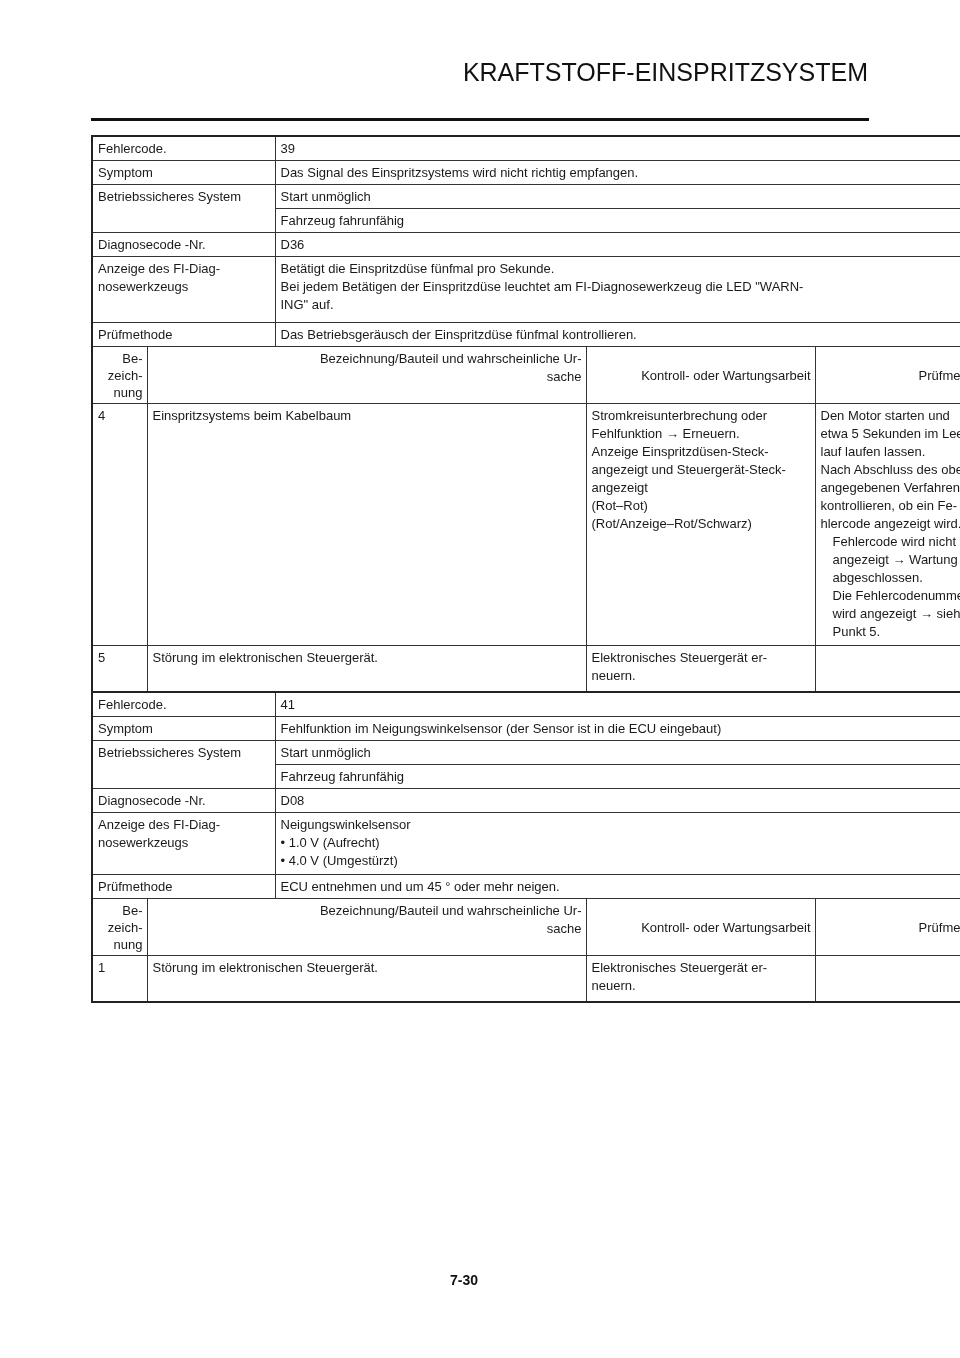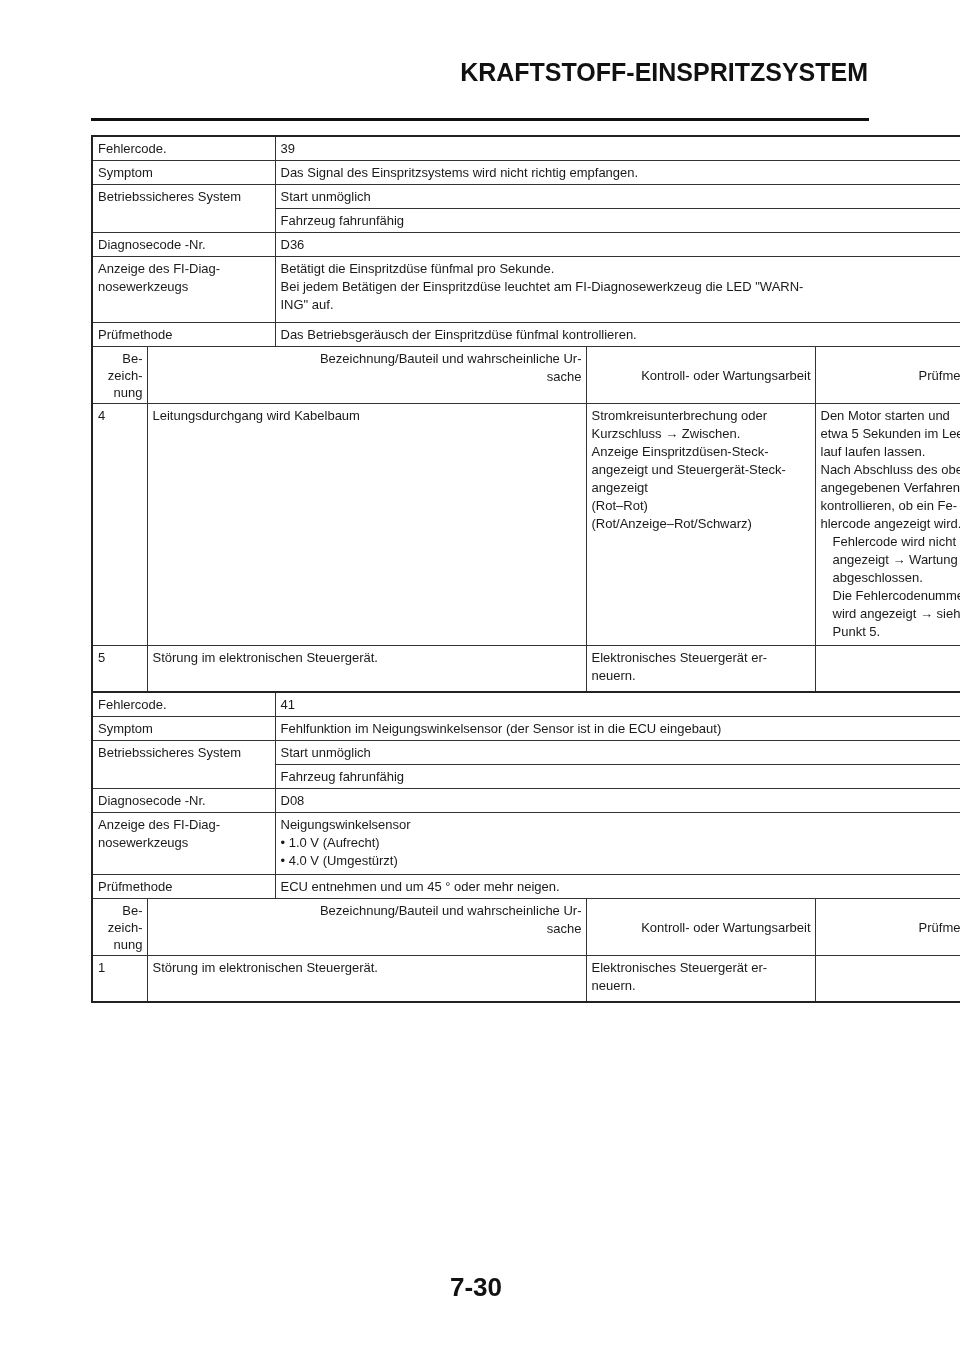--- a/index.html
+++ b/index.html
@@ -1,32 +1,32 @@
 <!DOCTYPE html>
 <html><head>
 <meta charset="utf-8">
 <style>
   html, body { margin: 0; padding: 0; background: #ffffff; }
   body { width: 960px; height: 1358px; position: relative; overflow: hidden;
          font-family: "Liberation Sans", sans-serif; color: #1a1a1a; }
-  .page-title { position: absolute; right: 92px; top: 58px; font-size: 25px; font-weight: bold;
+  .page-title { position: absolute; right: 92px; top: 58px; font-size: 25px; font-weight: normal;
                 letter-spacing: 0px; color: #111; }
   .title-rule { position: absolute; left: 91px; width: 778px; top: 118px; height: 3px; background: #111; }
 
   table.fc { position: absolute; left: 91px; width: 778px; border-collapse: collapse;
              font-size: 13px; line-height: 18px; table-layout: fixed; }
   table.fc td { border: 1px solid #333; padding: 3px 4px 2px 5px; vertical-align: top; }
   table.fc { border: 2px solid #222; }
   .t1 { top: 135px; }
   .t2 { top: 691px; }
   .c-center { text-align: right; vertical-align: middle !important; }
   .indent { padding-left: 12px; display: block; }
   .lines span { display: block; }
 
-  .page-num { position: absolute; left: 450px; top: 1272px; font-size: 26px; font-weight: bold; color: #111; }
+  .page-num { position: absolute; left: 450px; top: 1272px; font-size: 14px; font-weight: bold; color: #111; }
   .watermark { position: absolute; right: 22px; top: 1380px; font-size: 21px; color: #8a8a8a; }
 </style>
 </head>
 <body>
 
 <div class="page-title">KRAFTSTOFF-EINSPRITZSYSTEM</div>
 <div class="title-rule"></div>
 
 <table class="fc t1">
   <colgroup>
@@ -75,24 +75,24 @@
     <td class="c-center" style="white-space:pre-line;line-height:17px">Be-
 zeich-
 nung</td>
     <td colspan="2" class="c-center" style="white-space:pre-line;vertical-align:top!important">Bezeichnung/Bauteil und wahrscheinliche Ur-
 sache</td>
     <td class="c-center">Kontroll- oder Wartungsarbeit</td>
     <td class="c-center">Prüfmethode</td>
   </tr>
   <tr>
     <td>4</td>
-    <td colspan="2">Leitungsdurchgang wird Kabelbaum</td>
+    <td colspan="2">Einspritzsystems beim Kabelbaum</td>
     <td class="lines">
       <span>Stromkreisunterbrechung oder</span>
-      <span>Kurzschluss → Zwischen.</span>
+      <span>Fehlfunktion → Erneuern.</span>
       <span>Anzeige Einspritzdüsen-Steck-</span>
       <span>angezeigt und Steuergerät-Steck-</span>
       <span>angezeigt</span>
       <span>(Rot–Rot)</span>
       <span>(Rot/Anzeige–Rot/Schwarz)</span>
     </td>
     <td class="lines" style="padding-bottom:4px">
       <span>Den Motor starten und</span>
       <span>etwa 5 Sekunden im Leer-</span>
       <span>lauf laufen lassen.</span>

